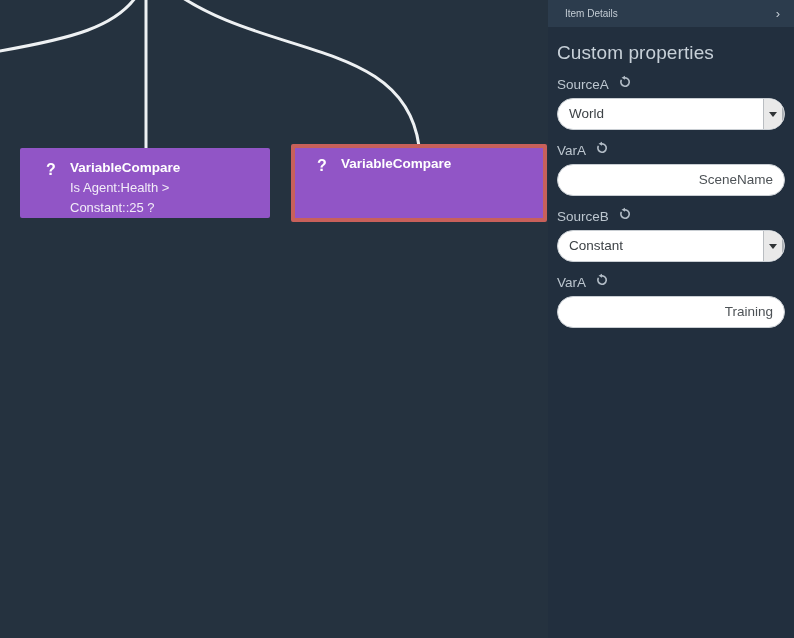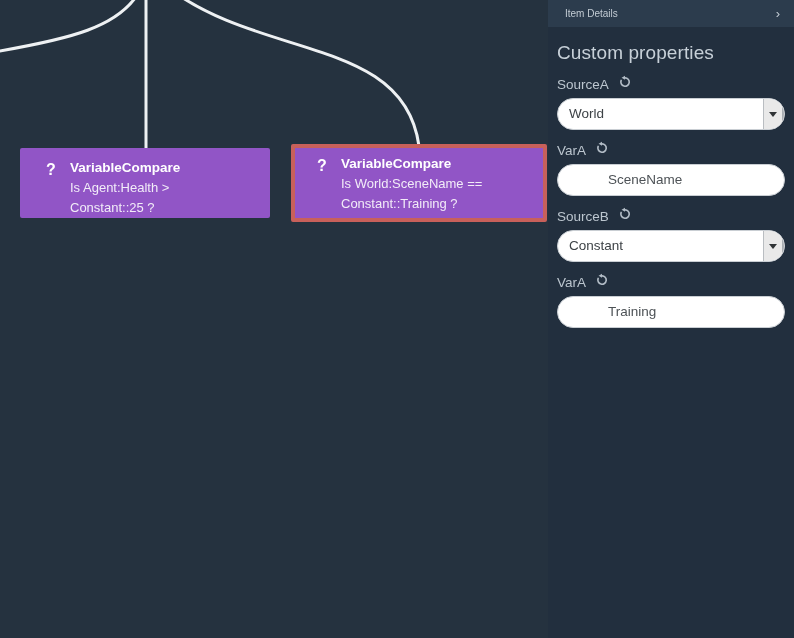--- a/index.html
+++ b/index.html
@@ -161,20 +161,21 @@
   .reset-icon svg { display: block; }
 
   .ctl {
     box-sizing: border-box;
     width: 228px;
     height: 32px;
     border-radius: 16px;
     background: #ffffff;
     border: 1px solid #c9ced3;
     position: relative;
+    justify-content: flex-end;
   }
 
   .ctl.text {
     display: flex;
     align-items: center;
     padding: 0 11px;
   }
 
   .ctl.text .val {
     font-size: 13.5px;
@@ -240,22 +241,20 @@
           <div class="node-body">
             <div class="node-title">VariableCompare</div>
             <div class="node-desc">Is Agent:Health &gt;
 Constant::25 ?</div>
           </div>
         </div>
         <div class="node selected" style="left: 291px; top: 144px; width: 256px; height: 78px; background: rgb(145, 85, 198); border-color: rgb(200, 96, 90);">
           <div class="node-icon">?</div>
           <div class="node-body">
             <div class="node-title">VariableCompare</div>
-            <div class="node-desc">Is World:SceneName ==
-Constant::Training ?</div>
           </div>
         </div>
       </div>
   </div>
 
   <div id="panel">
 
     <div id="panel-header">
       <span class="ph-title">Item Details</span>
       <span class="ph-chevron">›</span>

